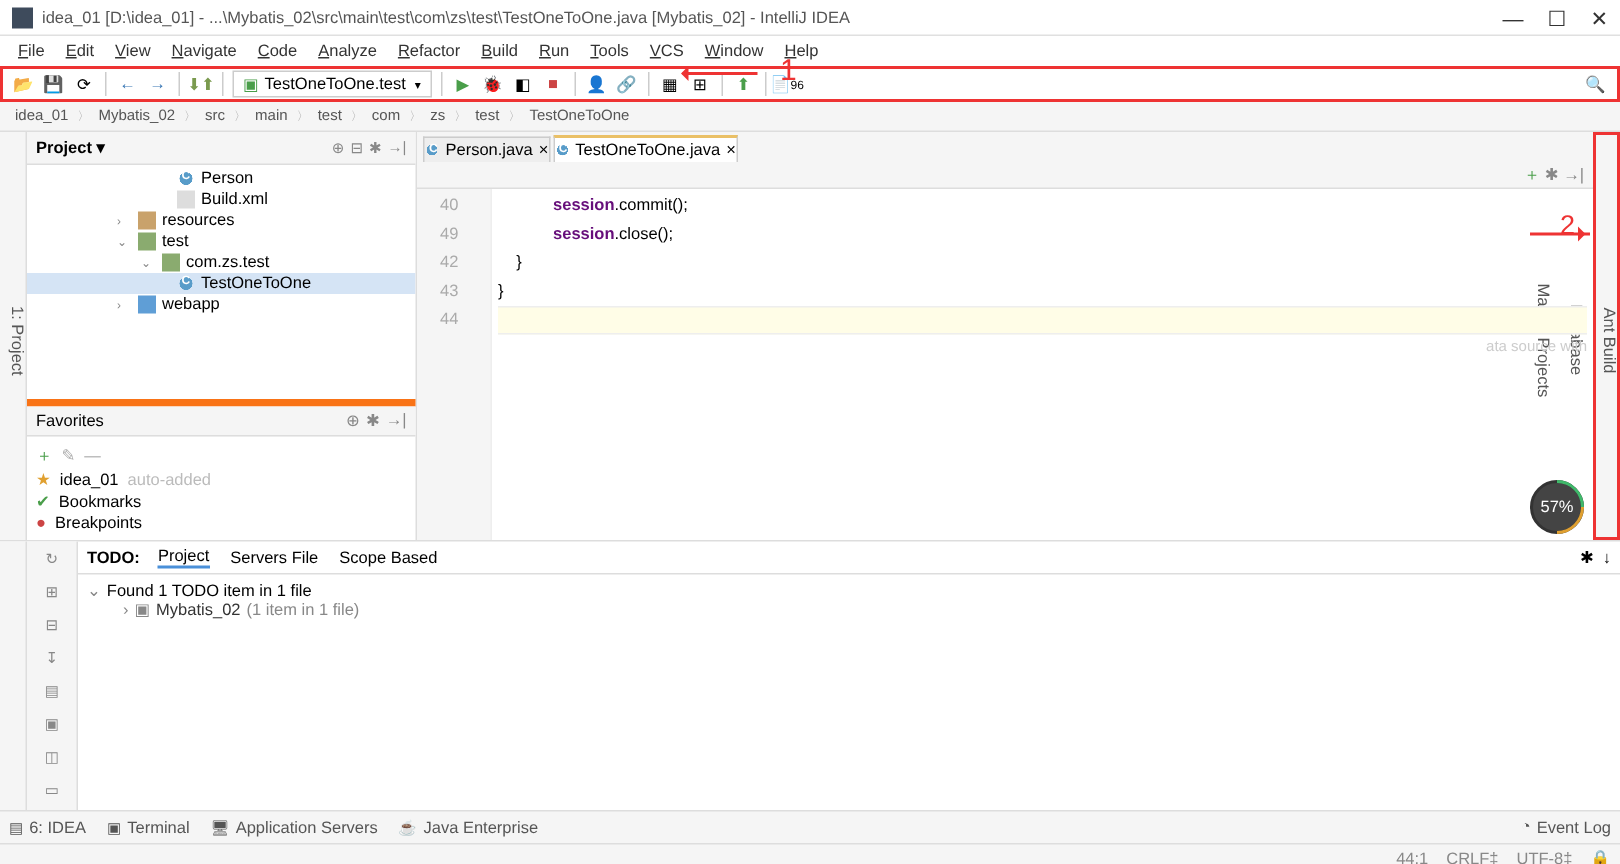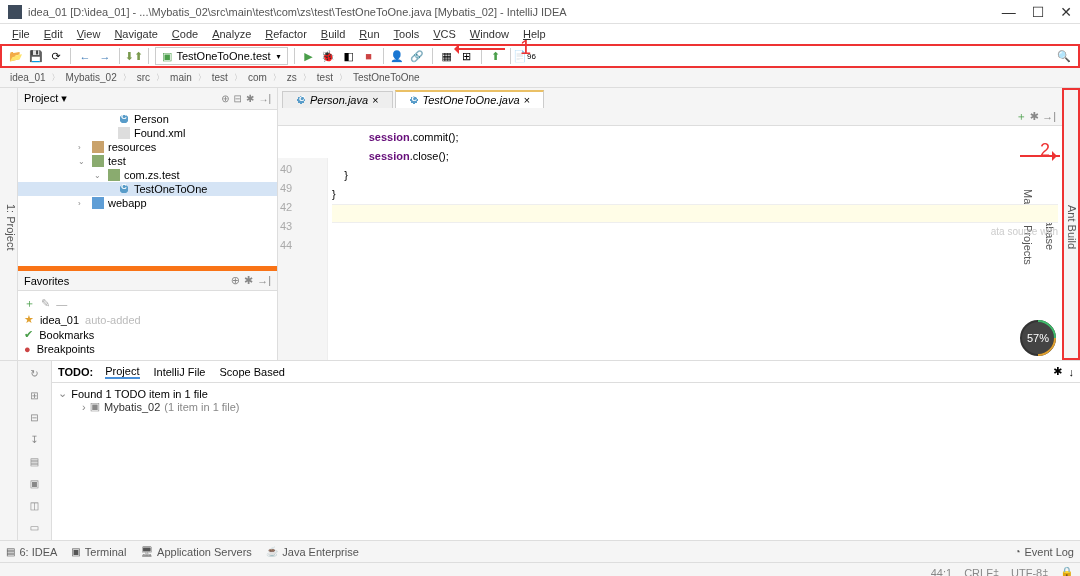--- a/index.html
+++ b/index.html
@@ -21,47 +21,47 @@
 .arrow1::before { content: ""; position: absolute; right: 26px; top: 12px; width: 50px; height: 2px; background: #e33; }
 .arrow1::after { content: ""; position: absolute; right: 72px; top: 8px; border: 5px solid transparent; border-right-color: #e33; }
 .navbar { height: 20px; display: flex; align-items: center; padding: 0 6px; background: #f5f5f5; border-bottom: 1px solid #ddd; gap: 2px; }
 .navbar .crumb { display: flex; align-items: center; gap: 3px; padding: 1px 4px; font-size: 10px; color: #555; }
 .navbar .sep { color: #aaa; font-size: 8px; }
 .col-left { width: 18px; background: #f5f5f5; border-right: 1px solid #ddd; display: flex; flex-direction: column; align-items: center; padding-top: 6px; gap: 8px; writing-mode: vertical-rl; font-size: 10px; color: #555; }
 .col-right { width: 18px; background: #f5f5f5; border-left: 1px solid #ddd; display: flex; flex-direction: column; align-items: center; padding-top: 6px; gap: 10px; writing-mode: vertical-rl; font-size: 10px; color: #555; border: 2px solid #e33; }
 .main { display: flex; height: 272px; }
 .proj-panel { width: 260px; display: flex; flex-direction: column; border-right: 1px solid #ddd; }
 .proj-hdr { height: 22px; display: flex; align-items: center; padding: 0 6px; background: #f5f5f5; border-bottom: 1px solid #ddd; justify-content: space-between; }
-.proj-hdr .title { font-weight: normal; }
+.proj-hdr .title { font-weight: bold; }
 .proj-hdr .ctrls { display: flex; gap: 4px; }
 .proj-hdr .ctrls span { cursor: pointer; color: #888; font-size: 10px; }
 .tree { flex: 1; overflow: auto; padding: 2px 0; font-size: 11px; }
 .tree-item { display: flex; align-items: center; padding: 1px 4px; gap: 4px; cursor: pointer; white-space: nowrap; }
 .tree-item.sel { background: #d5e4f5; }
 .tree-item .arrow { width: 10px; font-size: 8px; color: #888; }
 .tree-item .ic { width: 12px; height: 12px; display: inline-block; }
 .ic-class { background: radial-gradient(circle, #589cc9 50%, transparent 52%); border-radius: 50%; position: relative; }
 .ic-class::after { content: "C"; color: #fff; font-size: 8px; position: absolute; left: 3px; top: -1px; font-weight: bold; }
 .ic-xml { background: #ddd; }
 .ic-folder { background: #c9a26b; }
 .ic-pkg { background: #8aab6f; }
 .fav-panel { border-top: 5px solid #f97316; }
 .fav-hdr { height: 20px; display: flex; align-items: center; justify-content: space-between; padding: 0 6px; background: #f5f5f5; border-bottom: 1px solid #ddd; }
 .fav-hdr .ctrls { display: flex; gap: 4px; color: #888; font-size: 10px; }
 .fav-body { padding: 4px 6px; }
 .fav-body .row { display: flex; align-items: center; gap: 6px; padding: 1px 0; }
 .fav-body .plus { color: #4a9e4a; }
 .editor { flex: 1; display: flex; flex-direction: column; }
 .tabs { height: 20px; display: flex; align-items: flex-end; padding: 0 4px; background: #f5f5f5; gap: 2px; }
-.tab { display: flex; align-items: center; gap: 4px; padding: 2px 13px; background: #eee; border: 1px solid #ccc; border-bottom: none; font-size: 10px; cursor: pointer; font-style: italic; }
+.tab { display: flex; align-items: center; gap: 4px; padding: 2px 0; background: #eee; border: 1px solid #ccc; border-bottom: none; font-size: 10px; cursor: pointer; }
 .tab.active { background: #fff; border-top: 2px solid #eac066; }
 .editor-toolbar { height: 18px; background: #f5f5f5; border-bottom: 1px solid #ddd; display: flex; align-items: center; justify-content: space-between; padding: 0 6px; }
 .editor-toolbar span { cursor: pointer; color: #888; }
 .code-area { flex: 1; display: flex; font-family: "Consolas", monospace; font-size: 13px; background: #fff; }
-.gutter { width: 50px; background: #f5f5f5; text-align: left; padding: 2px 8px 2px 2px; color: #aaa; border-right: 1px solid #eee; margin-top: 32px; }
+.gutter { width: 50px; background: #f5f5f5; text-align: center; padding: 2px 8px 2px 2px; color: #aaa; border-right: 1px solid #eee; }
 .gutter div { height: 19px; line-height: 19px; }
 .code { flex: 1; padding: 2px 4px; position: relative; }
 .code div { height: 19px; line-height: 19px; white-space: pre; }
 .obj { color: #660e7a; font-weight: bold; text-align: center; }
 .code .ghost { position: absolute; right: 4px; top: 100px; color: #ccc; font-size: 10px; }
 .bottom { height: 180px; display: flex; border-top: 1px solid #ddd; }
 .bottom-gutter { width: 34px; background: #f5f5f5; border-right: 1px solid #ddd; display: flex; flex-direction: column; align-items: center; padding-top: 4px; gap: 6px; }
 .bottom-gutter span { width: 16px; height: 16px; cursor: pointer; color: #888; display: flex; align-items: center; justify-content: center; font-size: 10px; }
 .bottom-main { flex: 1; display: flex; flex-direction: column; }
 .bottom-tabs { height: 22px; display: flex; align-items: center; padding: 0 6px; border-bottom: 1px solid #ddd; }
@@ -184,21 +184,21 @@
         <span>→|</span>
       </span>
     </div>
     <div class="tree">
       <div class="tree-item" style="padding-left:100px">
           <span class="ic ic-class"></span>
           <span>Person</span>
         </div>
       <div class="tree-item" style="padding-left:100px">
           <span class="ic ic-xml"></span>
-          <span>Found.xml</span>
+          <span>Build.xml</span>
         </div>
       <div class="tree-item" style="padding-left:60px">
           <span class="arrow">›</span>
           <span class="ic ic-folder"></span>
           <span>resources</span>
         </div>
       <div class="tree-item" style="padding-left:60px">
           <span class="arrow">⌄</span>
           <span class="ic ic-folder" style="background:#8aab6f"></span>
           <span>test</span>
@@ -306,21 +306,21 @@
     <span>↧</span>
     <span>▤</span>
     <span>▣</span>
     <span>◫</span>
     <span>▭</span>
   </div>
   <div class="bottom-main">
     <div class="bottom-tabs">
       <span class="lbl">TODO:</span>
       <span class="btab active">Project</span>
-      <span class="btab">IntelliJ File</span>
+      <span class="btab">Servers File</span>
       <span class="btab">Scope Based</span>
       <span class="spacer"></span>
       <span>✱</span>
       <span style="margin-left:6px">↓</span>
     </div>
     <div class="bottom-body">
       <div class="found">
           <span style="color:#888">⌄</span>
           <span>Found 1 TODO item in 1 file</span>
         </div>

